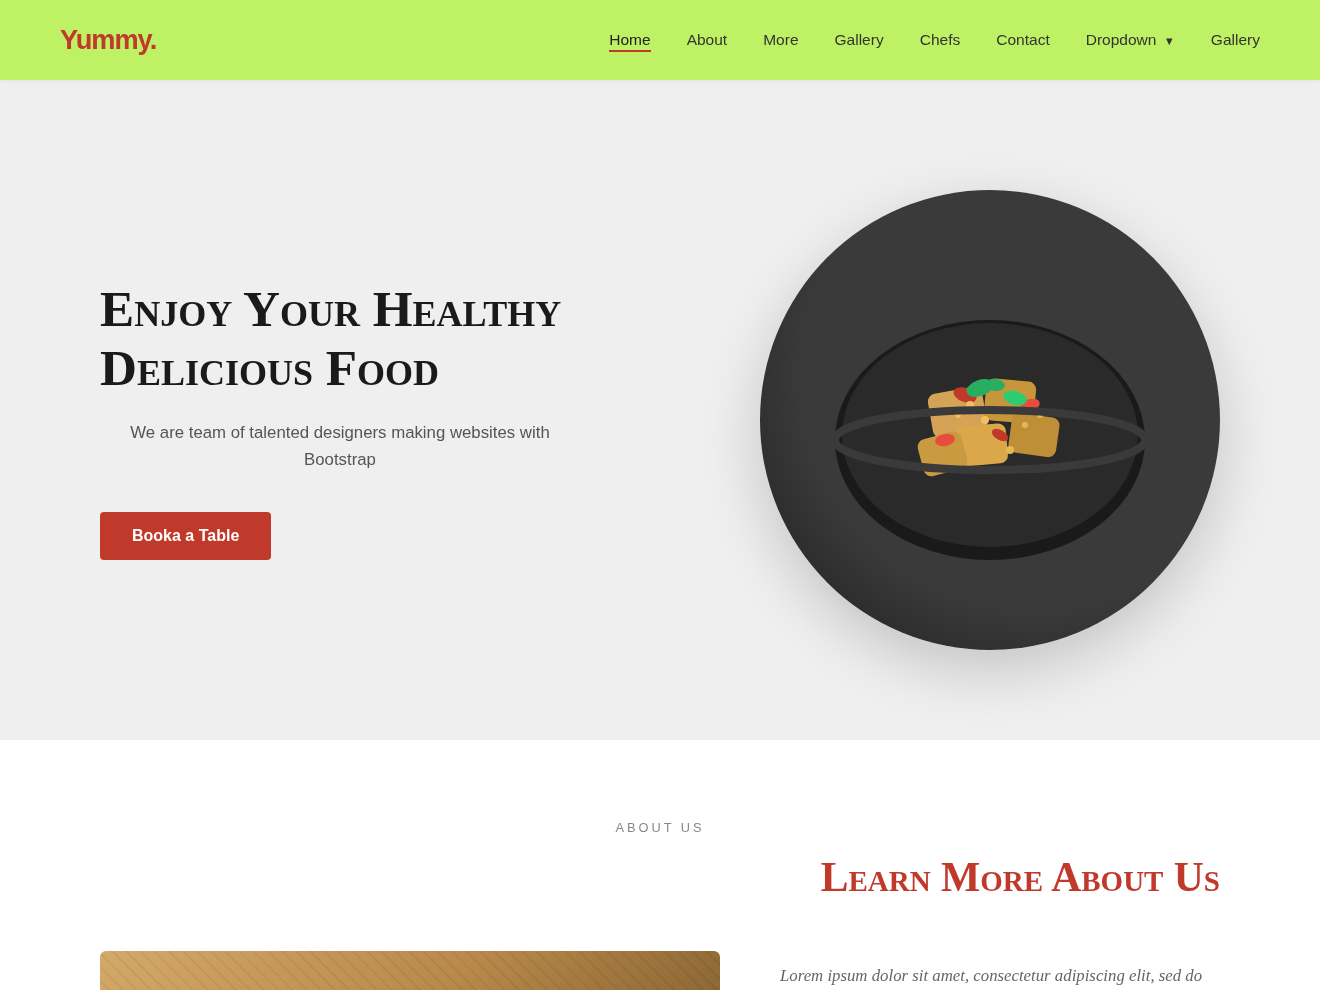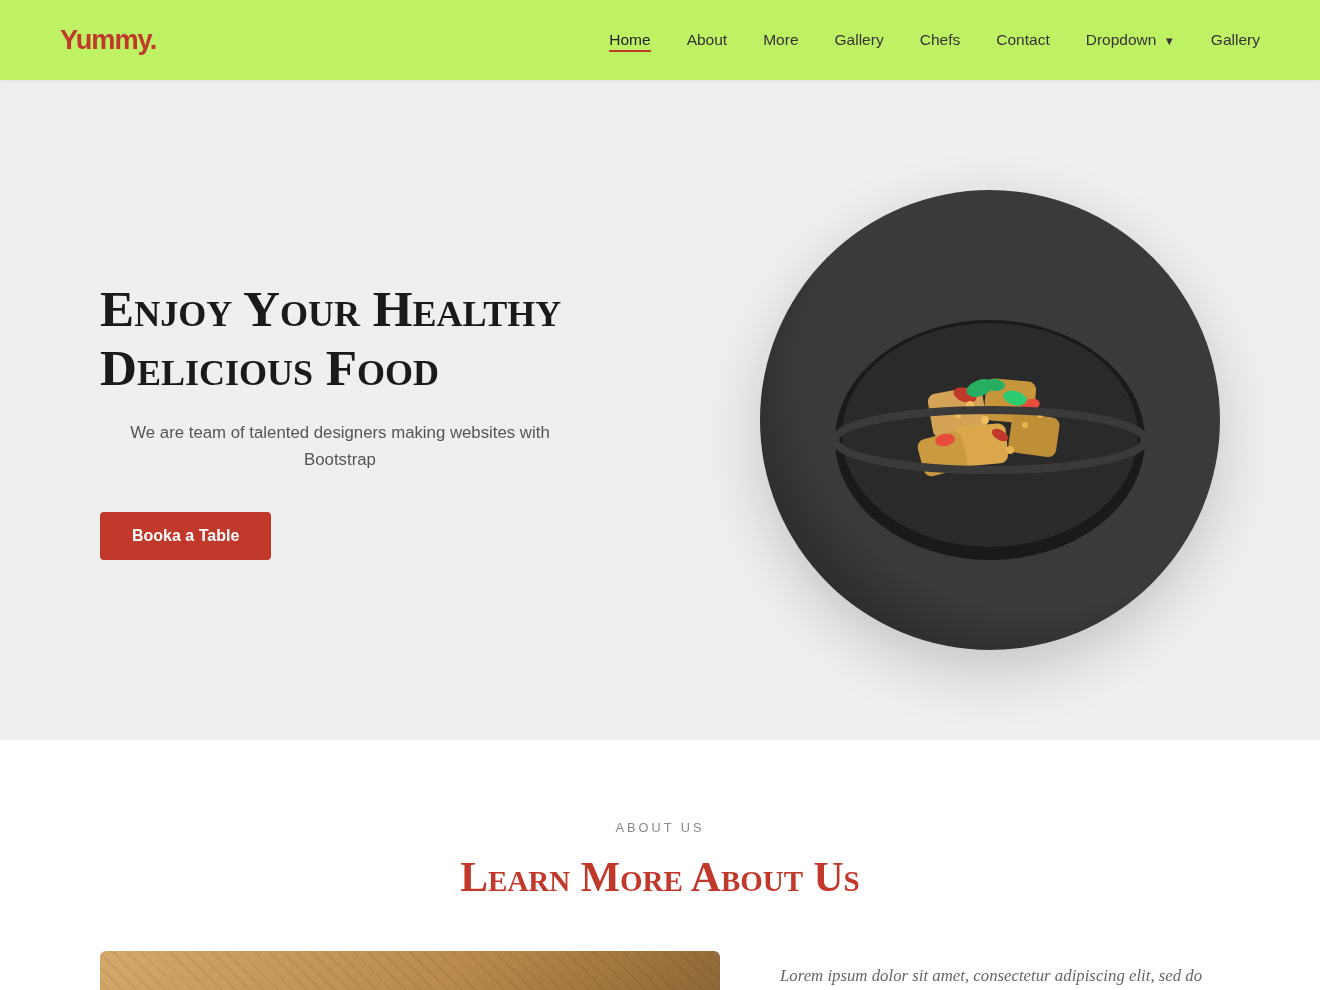--- a/index.html
+++ b/index.html
@@ -179,20 +179,21 @@
       font-family: Arial, sans-serif;
       text-transform: uppercase;
       margin-bottom: 18px;
     }
     .about-heading {
       font-size: 2.6rem;
       font-variant: small-caps;
       font-family: Georgia, serif;
       color: #222;
       margin-bottom: 50px;
+      text-align: right;
     }
     .about-heading span { color: #c0392b; }
 
     .about-bottom {
       display: flex;
       gap: 60px;
       align-items: flex-start;
       text-align: left;
       margin-top: 10px;
     }

